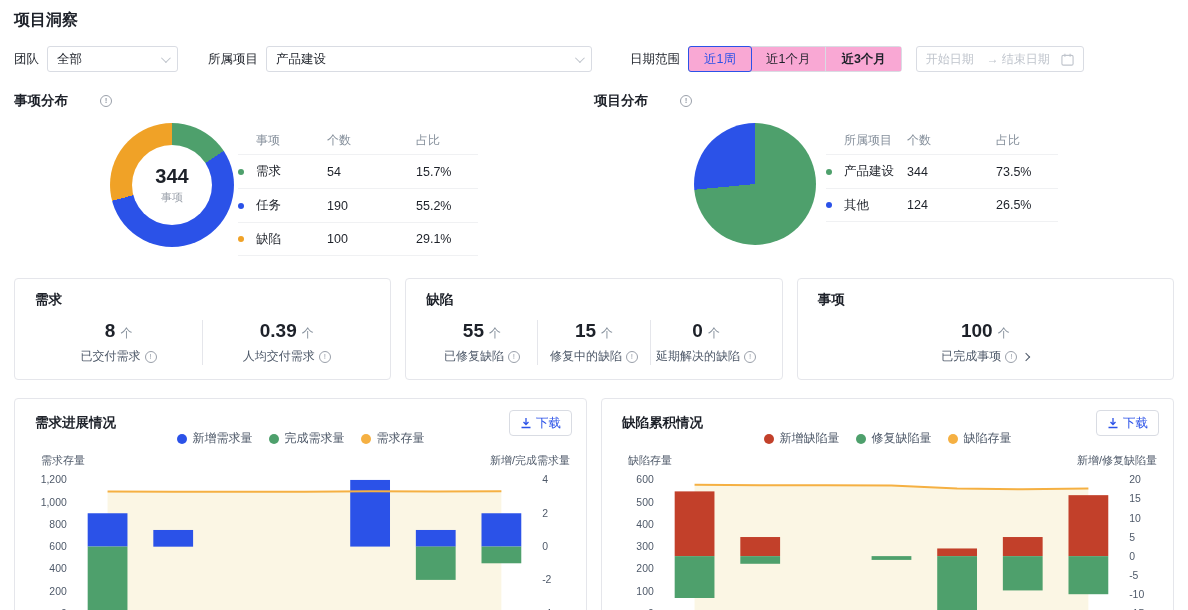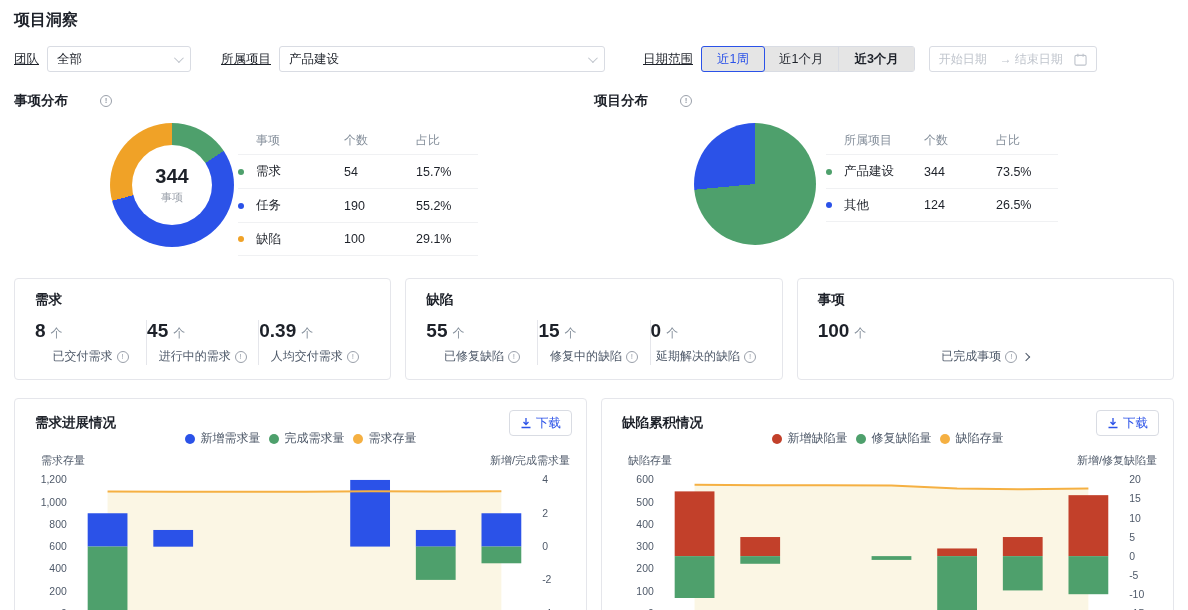--- a/index.html
+++ b/index.html
@@ -3,31 +3,31 @@
 <meta charset="utf-8">
 <style>
   * { margin:0; padding:0; box-sizing:border-box; }
   html,body { width:1188px; height:610px; background:#fff; overflow:hidden;
     font-family:"Liberation Sans","DejaVu Sans",sans-serif; color:#1d2129; }
   .page { padding:10px 14px 0; }
 
   
   .page-title { font-size:16px; font-weight:bold; color:#1d2129; }
   .filter-row { display:flex; align-items:center; margin-top:15px; font-size:12.5px; color:#1d2129; }
-  .flabel { margin-right:8px; white-space:nowrap;text-decoration:underline; }
+  .flabel { margin-right:8px; white-space:nowrap; }
   .select { height:26px; border:1px solid #d9dce3; border-radius:3px; background:#fff;
     display:flex; align-items:center; padding:0 9px; font-size:12.5px; cursor:pointer; }
   .select .val { flex:1; }
   .chev { width:7px; height:7px; border-right:1.4px solid #bfc4cc; border-bottom:1.4px solid #bfc4cc;
     transform:rotate(45deg) translateY(-2px); margin-left:8px; }
-  .sel-team { width:144px; margin-right:30px; }
+  .sel-team { width:131px; margin-right:30px; }
   .sel-project { width:326px; margin-right:38px; }
   .seg-group { display:flex; border:1px solid #d9dce3; border-radius:3px; margin-right:14px; }
   .seg { padding:4px 15px; font-size:12.5px; color:#1d2129; border-right:1px solid #d9dce3;
-    cursor:pointer; background:#e5e5e5; line-height:16px; }
+    cursor:pointer; background:#f9a8d4; line-height:16px; }
   .seg:last-child { border-right:none;font-weight:bold; }
   .seg.selected { border:1px solid #2b52e8; color:#2b52e8; border-radius:3px; margin:-1px; position:relative; z-index:1; }
   .date-range { display:flex; align-items:center; height:26px; border:1px solid #d9dce3; border-radius:3px;
     padding:0 9px; width:168px; }
   .date-range input { border:none; outline:none; width:58px; font-size:12px; color:#1d2129;
     font-family:inherit; background:transparent; }
   .date-range input::placeholder { color:#bfc4cc; }
   .dr-arrow { color:#bfc4cc; font-size:12px; margin:0 3px; }
   .cal-icon { margin-left:auto; color:#bfc4cc; }
 
@@ -49,47 +49,47 @@
     background:#fff; display:flex; flex-direction:column; align-items:center; justify-content:center; }
   .hole .big { font-size:20px; font-weight:bold; color:#1d2129; }
   .hole .sub { font-size:11px; color:#9aa0aa; margin-top:2px; }
   .dtable { margin-left:4px; width:240px; font-size:12.5px; margin-top:3px; }
   .dtable-r { margin-left:10px; width:232px; }
   .drow { display:flex; align-items:center; height:34px; border-top:1px solid #f0f1f3; }
   .drow:last-child { border-bottom:1px solid #f0f1f3; }
   .dhead { height:28px; border-top:none !important; color:#86909c; font-size:12px; }
   .dc-name { flex:1; display:flex; align-items:center; }
   .dc-count { width:72px; }
-  .dc-pct { width:62px; }
+  .dc-pct { width:62px;margin-left:17px; }
   .dot6 { width:6px; height:6px; border-radius:50%; margin-right:12px; flex:none; }
   .dhead .dc-name { padding-left:18px; }
 
   
   .stat-row { display:flex; gap:14px; margin-top:22px; }
   .stat-card { flex:1; border:1px solid #e5e6eb; border-radius:4px; padding:12px 20px 14px; background:#fff; }
   .stat-card h3 { font-size:13.5px; font-weight:bold; color:#1d2129; }
   .stats { display:flex; margin-top:11px; }
-  .stat { flex:1; position:relative; }
+  .stat { flex:1; text-align:center; position:relative; }
   .stat + .stat { border-left:1px solid #e5e6eb; }
   .stat .num-row { font-size:19px; font-weight:bold; color:#1d2129; }
   .stat .unit { font-size:12px; font-weight:normal; color:#86909c; margin-left:5px; }
   .stat .lbl { margin-top:6px; font-size:12px; color:#4e5969; display:flex; align-items:center; justify-content:center; }
   .chev-r { width:6px; height:6px; border-top:1.3px solid #4e5969; border-right:1.3px solid #4e5969;
     transform:rotate(45deg); margin-left:6px; }
 
   
   .chart-row { display:flex; gap:14px; margin-top:18px; }
   .chart-card { flex:1; border:1px solid #e5e6eb; border-radius:4px; background:#fff; padding:11px 14px 4px; }
   .chart-head { position:relative; height:42px; }
   .chart-title { position:absolute; left:6px; top:4px; font-size:13.5px; font-weight:bold; color:#1d2129; }
   .dl-btn { position:absolute; right:0; top:0; height:26px; border:1px solid #d9dce3; border-radius:4px;
     background:#fff; display:flex; align-items:center; padding:0 10px; color:#2b52e8; font-size:12.5px;
     cursor:pointer; gap:4px; }
   .chart-legend { position:absolute; left:0; right:0; top:20px; display:flex; justify-content:center;
-    gap:8px; font-size:12px; color:#4e5969;text-align:center; }
+    gap:16px; font-size:12px; color:#4e5969;text-align:center; }
   .litem { display:flex; align-items:center; gap:6px; }
   .dot10 { width:10px; height:10px; border-radius:50%; flex:none; }
   .axis-labels { display:flex; justify-content:space-between; font-size:11px; color:#4e5969;
     padding:0 2px 0 12px; margin-top:1px; }
   .csvg { display:block; width:100%; height:auto; margin-top:2px; }
   .csvg text { font-size:10.5px; fill:#4e5969; font-family:"Liberation Sans","DejaVu Sans",sans-serif; }
 </style>
 </head>
 <body>
 
@@ -208,27 +208,20 @@
   </div>
 
   <div class="stat-row">
     <div class="stat-card">
       <h3>需求</h3>
       <div class="stats">
         <div class="stat">
           <div class="num-row"><span>8</span><span class="unit">个</span></div>
           <div class="lbl">
               <span>已交付需求</span>
-              <span class="info-i"></span>
-            </div>
-        </div>
-        <div class="stat">
-          <div class="num-row"><span>45</span><span class="unit">个</span></div>
-          <div class="lbl">
-              <span>进行中的需求</span>
               <span class="info-i"></span>
             </div>
         </div>
         <div class="stat">
           <div class="num-row"><span>0.39</span><span class="unit">个</span></div>
           <div class="lbl">
               <span>人均交付需求</span>
               <span class="info-i"></span>
             </div>
         </div>

